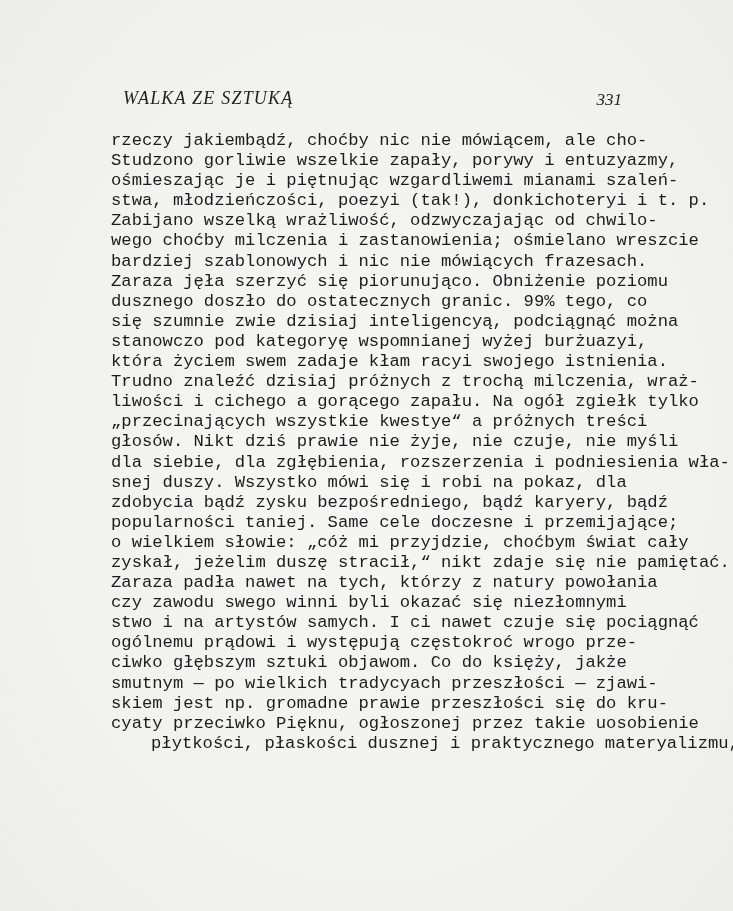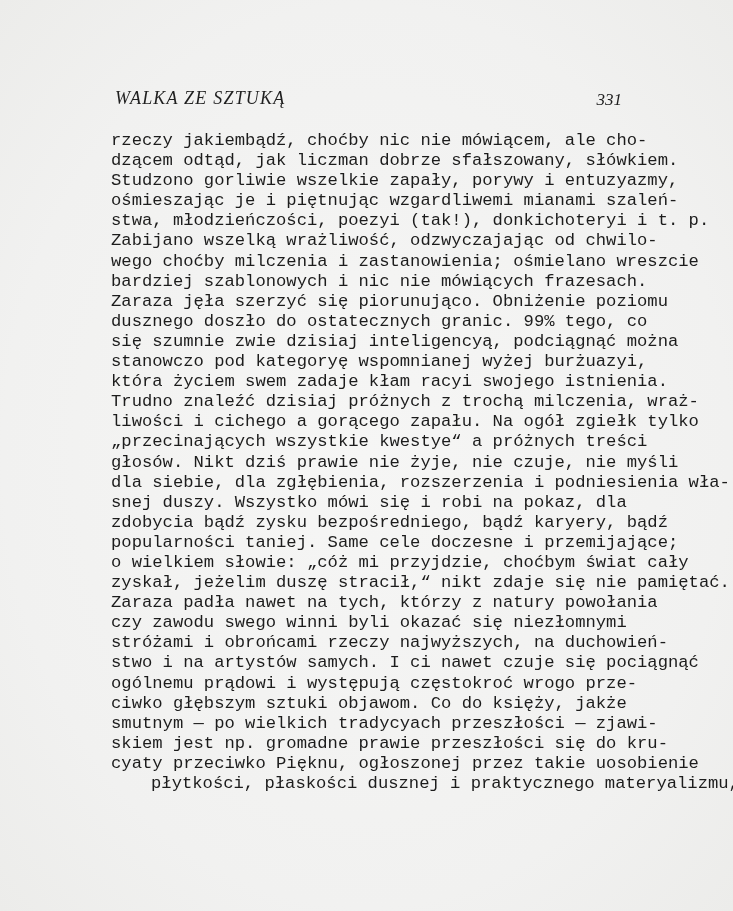--- a/index.html
+++ b/index.html
@@ -25,21 +25,21 @@
     }
     .running-head {
       position: absolute;
       left: 111px;
       top: 88px;
       width: 511px;
       height: 26px;
     }
     .running-title {
       position: absolute;
-      left: 4px;
+      left: 12px;
       top: 0;
       font-style: italic;
       font-size: 18px;
       letter-spacing: 1.2px;
       color: #1f1f1f;
     }
     .page-number {
       position: absolute;
       right: 0;
       top: 2px;
@@ -73,21 +73,20 @@
 <body>
 
 <div class="page">
   <div class="running-head">
     <span class="running-title">WALKA ZE SZTUKĄ</span>
     <span class="page-number">331</span>
   </div>
 
   <div class="text-block">
     <span class="line">rzeczy jakiembądź, choćby nic nie mówiącem, ale cho-</span>
-    <span class="line">dzącem odtąd, jak liczman dobrze sfałszowany, słówkiem.</span>
     <span class="line">Studzono gorliwie wszelkie zapały, porywy i entuzyazmy,</span>
     <span class="line">ośmieszając je i piętnując wzgardliwemi mianami szaleń-</span>
     <span class="line">stwa, młodzieńczości, poezyi (tak!), donkichoteryi i t. p.</span>
     <span class="line">Zabijano wszelką wrażliwość, odzwyczajając od chwilo-</span>
     <span class="line">wego choćby milczenia i zastanowienia; ośmielano wreszcie</span>
     <span class="line">bardziej szablonowych i nic nie mówiących frazesach.</span>
     <span class="line">Zaraza jęła szerzyć się piorunująco. Obniżenie poziomu</span>
     <span class="line">dusznego doszło do ostatecznych granic. 99% tego, co</span>
     <span class="line">się szumnie zwie dzisiaj inteligencyą, podciągnąć można</span>
     <span class="line">stanowczo pod kategoryę wspomnianej wyżej burżuazyi,</span>
@@ -97,21 +96,20 @@
     <span class="line">„przecinających wszystkie kwestye“ a próżnych treści</span>
     <span class="line">głosów. Nikt dziś prawie nie żyje, nie czuje, nie myśli</span>
     <span class="line">dla siebie, dla zgłębienia, rozszerzenia i podniesienia wła-</span>
     <span class="line">snej duszy. Wszystko mówi się i robi na pokaz, dla</span>
     <span class="line">zdobycia bądź zysku bezpośredniego, bądź karyery, bądź</span>
     <span class="line">popularności taniej. Same cele doczesne i przemijające;</span>
     <span class="line">o wielkiem słowie: „cóż mi przyjdzie, choćbym świat cały</span>
     <span class="line">zyskał, jeżelim duszę stracił,“ nikt zdaje się nie pamiętać.</span>
     <span class="line">Zaraza padła nawet na tych, którzy z natury powołania</span>
     <span class="line">czy zawodu swego winni byli okazać się niezłomnymi</span>
-    <span class="line">stróżami i obrońcami rzeczy najwyższych, na duchowień-</span>
     <span class="line">stwo i na artystów samych. I ci nawet czuje się pociągnąć</span>
     <span class="line">ogólnemu prądowi i występują częstokroć wrogo prze-</span>
     <span class="line">ciwko głębszym sztuki objawom. Co do księży, jakże</span>
     <span class="line">smutnym — po wielkich tradycyach przeszłości — zjawi-</span>
     <span class="line">skiem jest np. gromadne prawie przeszłości się do kru-</span>
     <span class="line">cyaty przeciwko Pięknu, ogłoszonej przez takie uosobienie</span>
     <span class="line last">płytkości, płaskości dusznej i praktycznego materyalizmu,</span>
   </div>
 </div>
 

